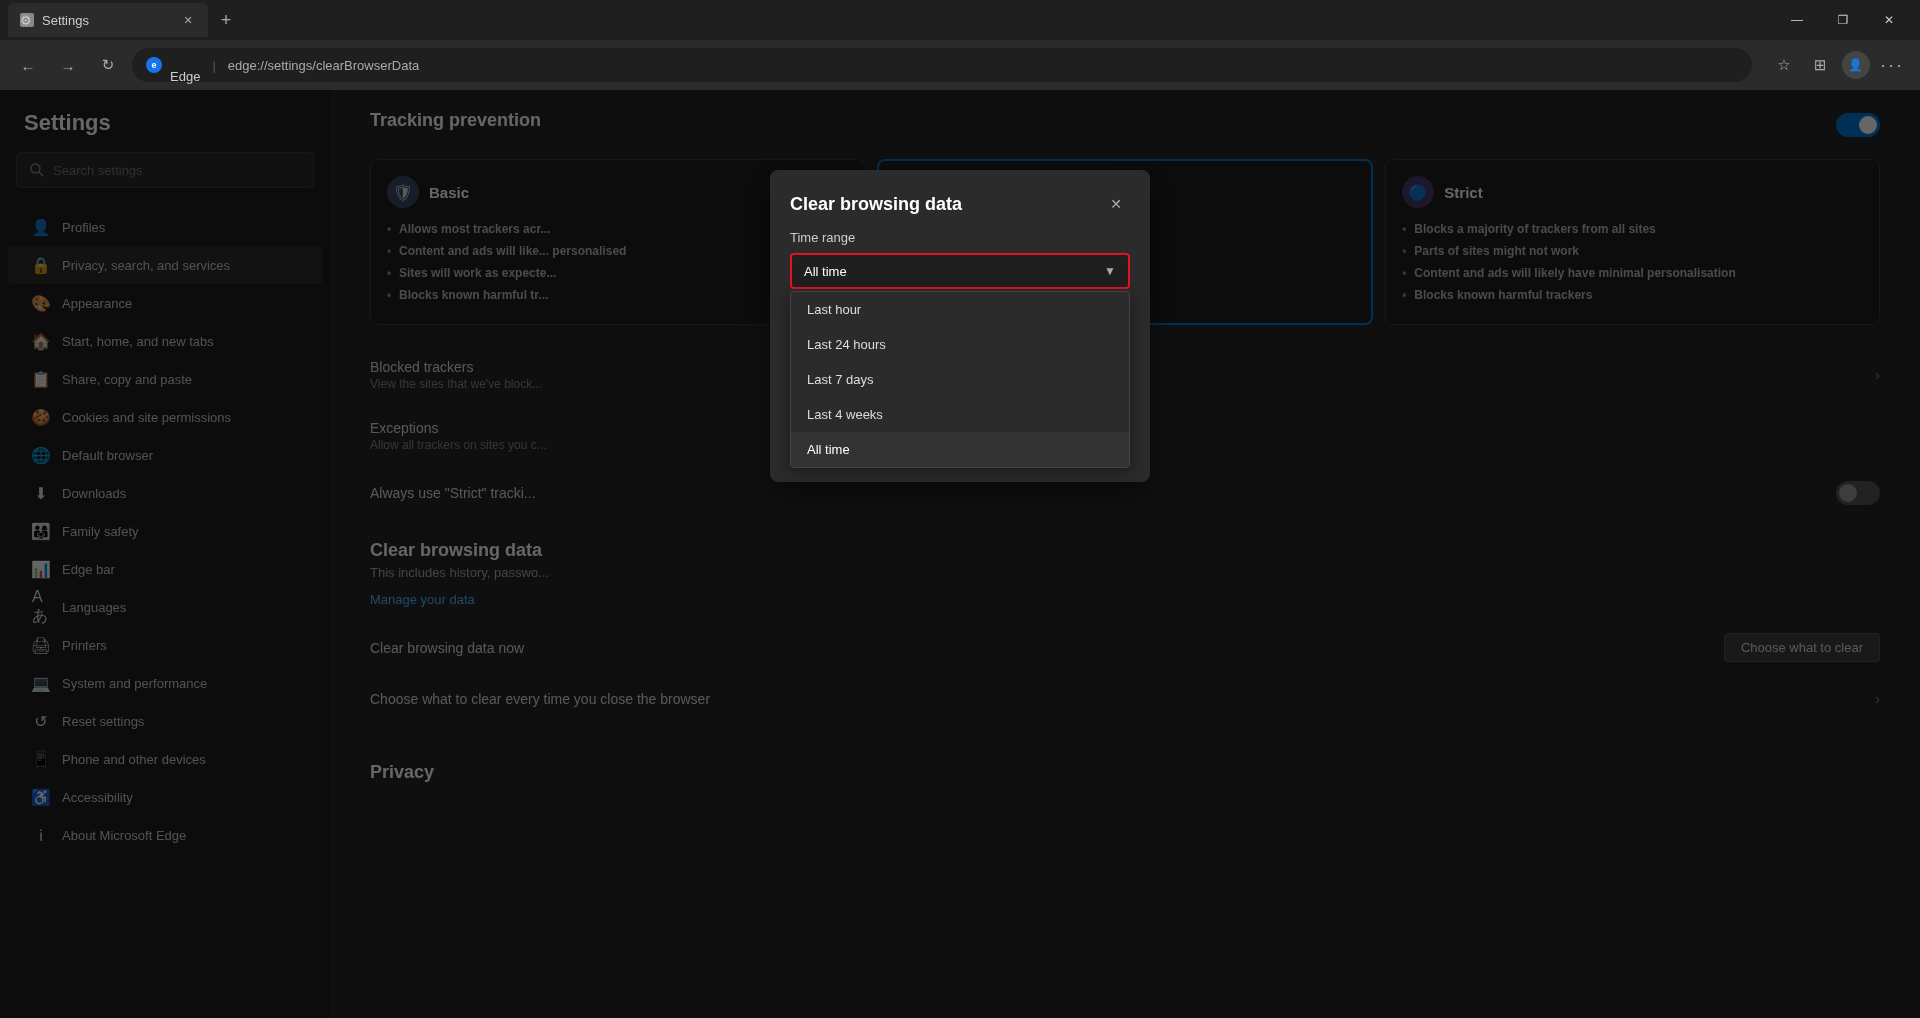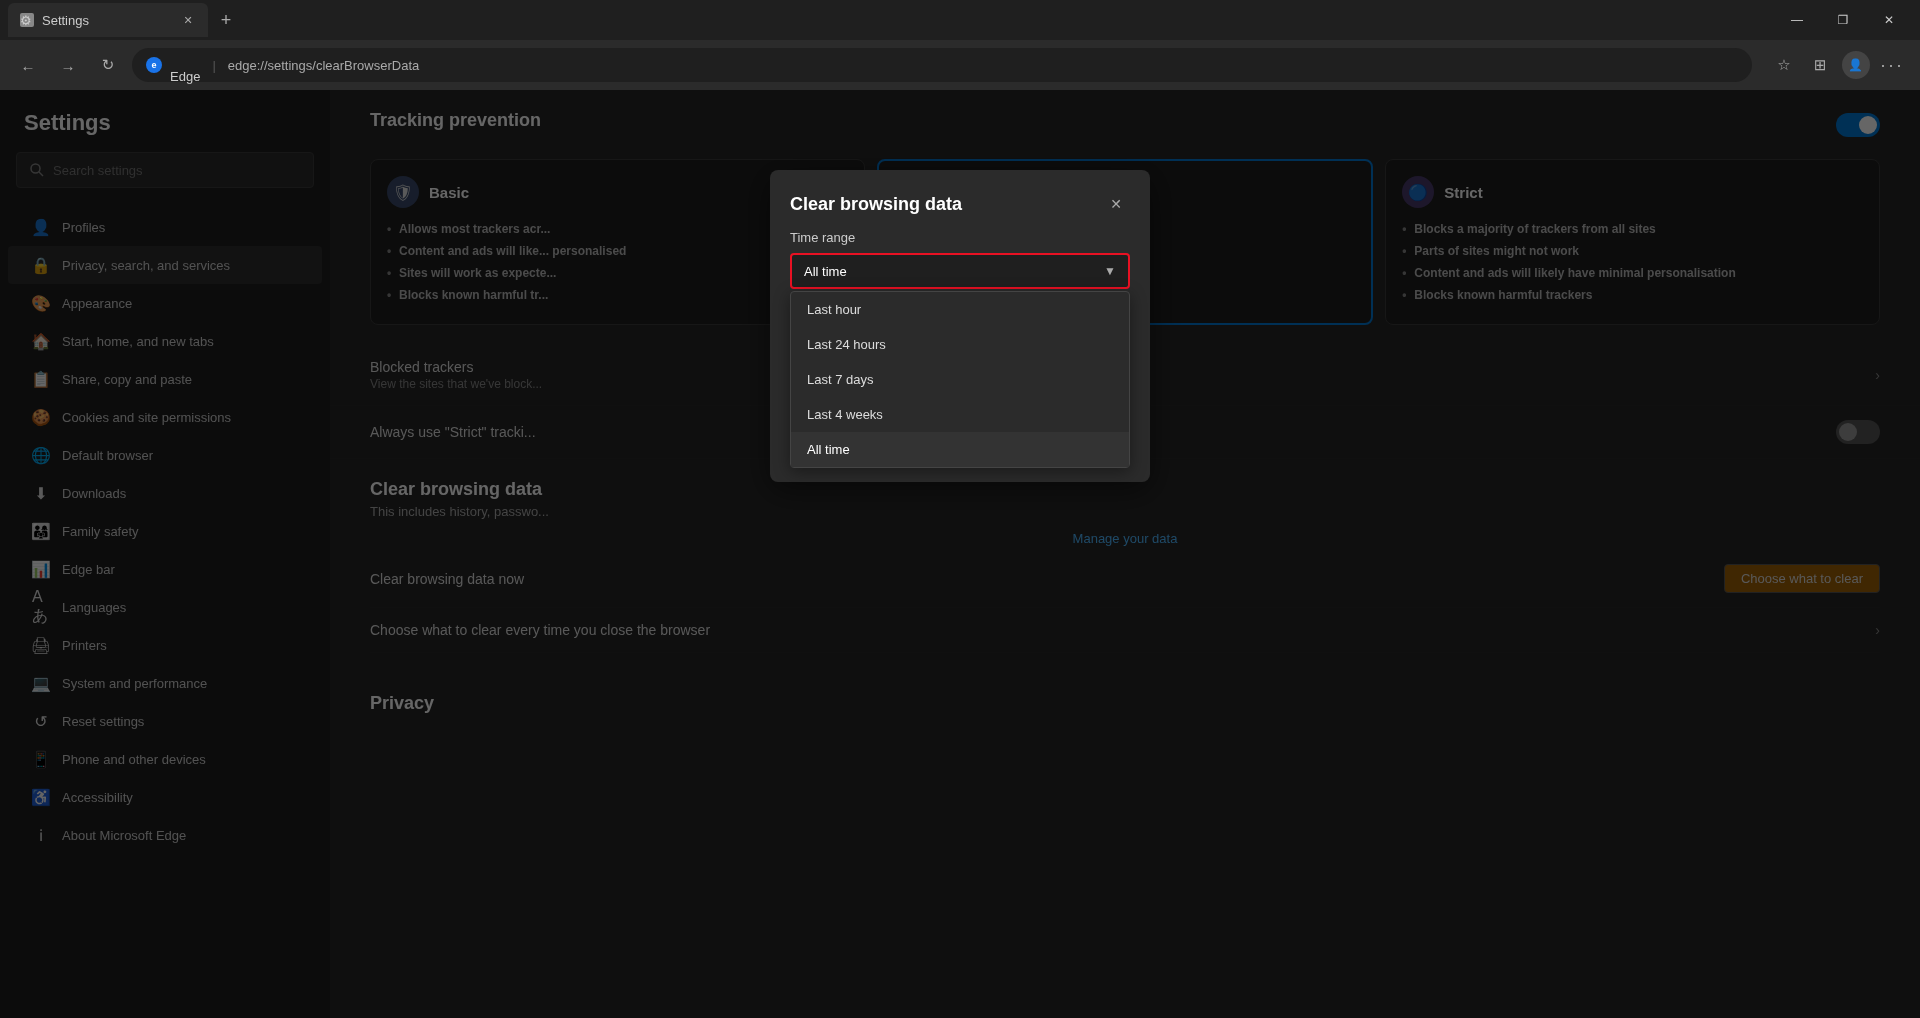--- a/index.html
+++ b/index.html
@@ -71,21 +71,21 @@
     .section-row-left { flex: 1; }
     .section-row-title { font-size: 14px; color: #ddd; }
     .section-row-desc { font-size: 12px; color: #888; margin-top: 2px; }
     .chevron-right { color: #888; font-size: 14px; }
 
     .clear-section { padding: 20px 40px; }
     .clear-title { font-size: 18px; font-weight: 600; color: #fff; margin-bottom: 4px; }
     .clear-desc { font-size: 13px; color: #aaa; margin-bottom: 12px; }
     .clear-row { display: flex; align-items: center; justify-content: space-between; padding: 14px 0; border-bottom: 1px solid #2a2a2a; }
     .clear-row-label { font-size: 14px; color: #ddd; }
-    .choose-btn { background: #a16207; border: 1px solid #555; color: #ddd; padding: 6px 16px; border-radius: 4px; cursor: pointer; font-size: 13px; }
+    .choose-btn { background: #404040; border: 1px solid #555; color: #ddd; padding: 6px 16px; border-radius: 4px; cursor: pointer; font-size: 13px; }
     .manage-link { color: #4db6ff; font-size: 13px; text-decoration: none; cursor: pointer; }
 
     
     .modal-overlay { position: fixed; top: 90px; left: 0; right: 0; bottom: 0; background: rgba(0,0,0,0.6); display: flex; align-items: flex-start; justify-content: center; padding-top: 80px; z-index: 1000; }
     .modal { background: #2b2b2b; border-radius: 8px; width: 380px; box-shadow: 0 8px 32px rgba(0,0,0,0.5); overflow: visible; }
     .modal-header { display: flex; align-items: center; justify-content: space-between; padding: 20px 20px 12px; }
     .modal-title { font-size: 18px; font-weight: 600; color: #fff; }
     .modal-close { width: 28px; height: 28px; display: flex; align-items: center; justify-content: center; border-radius: 4px; cursor: pointer; color: #aaa; font-size: 14px; }
     .modal-body { padding: 0 20px 24px; }
     .time-range-label { font-size: 13px; color: #ccc; margin-bottom: 8px; }
@@ -283,34 +283,40 @@
     </div>
 
     <div class="section-row">
       <div class="section-row-left">
         <div class="section-row-title">Blocked trackers</div>
         <div class="section-row-desc">View the sites that we've block...</div>
       </div>
       <span class="chevron-right">›</span>
     </div>
 
+    <div class="section-row">
+      <div class="section-row-left">
+        <div class="section-row-title">Exceptions</div>
+        <div class="section-row-desc">Allow all trackers on sites you c...</div>
+      </div>
+    </div>
 
     <div class="section-row">
       <div class="section-row-left">
         <div class="section-row-title">Always use "Strict" tracki...</div>
       </div>
       <div style="width:44px;height:24px;background:#555;border-radius:12px;position:relative;cursor:pointer;">
         <div style="width:18px;height:18px;background:#999;border-radius:50%;position:absolute;top:3px;left:3px;"></div>
       </div>
     </div>
 
     <div class="clear-section">
       <div class="clear-title">Clear browsing data</div>
       <div class="clear-desc">This includes history, passwo...</div>
-      <div style="display:flex;justify-content:center;margin-bottom:4px;">
+      <div style="display:flex;justify-content:flex-start;margin-bottom:12px;">
         <a class="manage-link">Manage your data</a>
       </div>
       <div class="clear-row">
         <span class="clear-row-label">Clear browsing data now</span>
         <button class="choose-btn">Choose what to clear</button>
       </div>
       <div class="clear-row" style="cursor:pointer;text-align:center;">
         <span class="clear-row-label">Choose what to clear every time you close the browser</span>
         <span class="chevron-right">›</span>
       </div>

